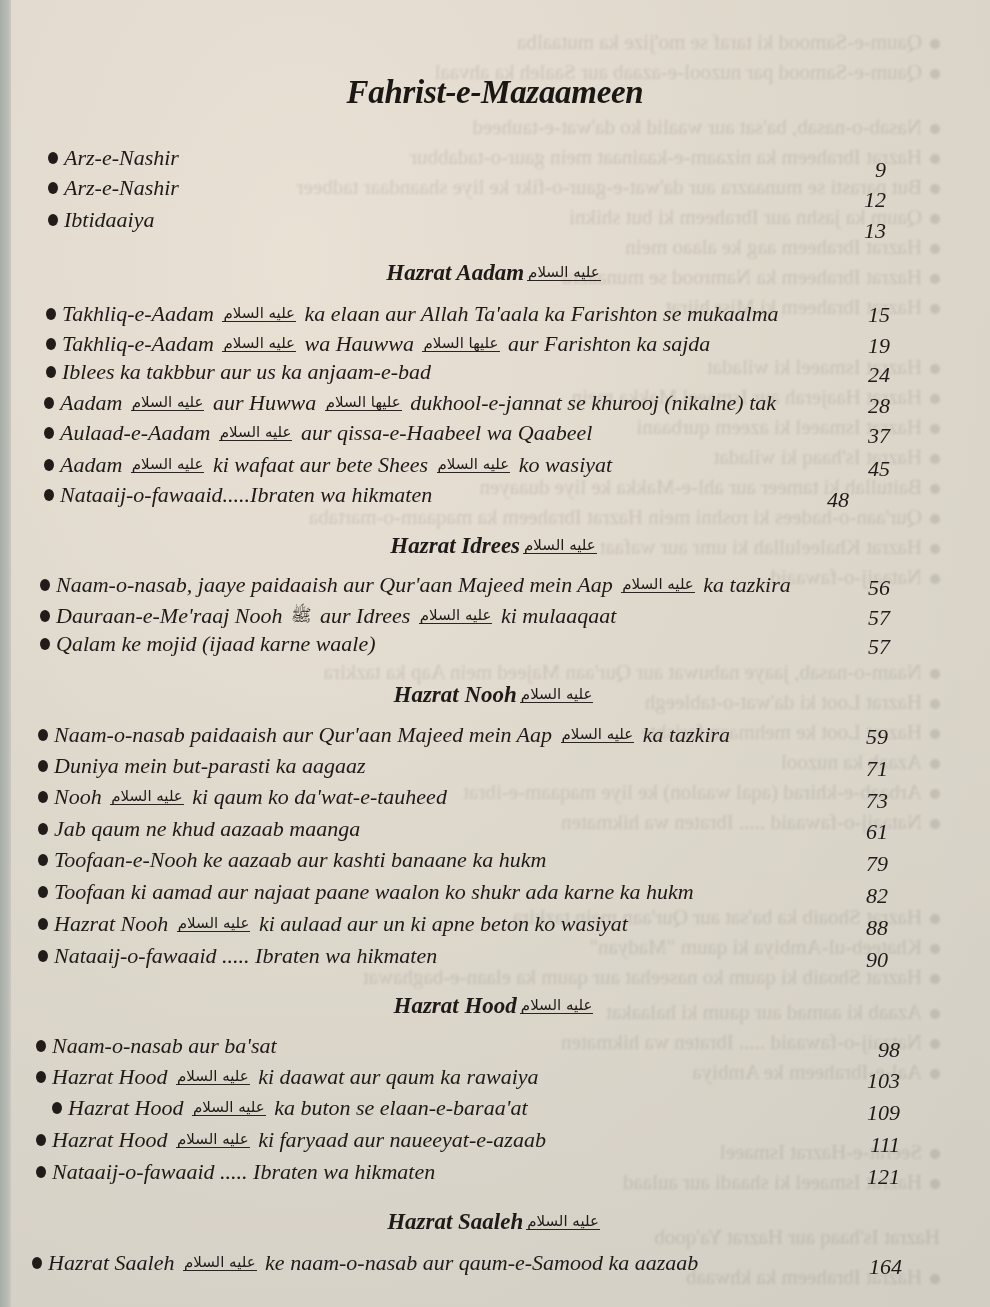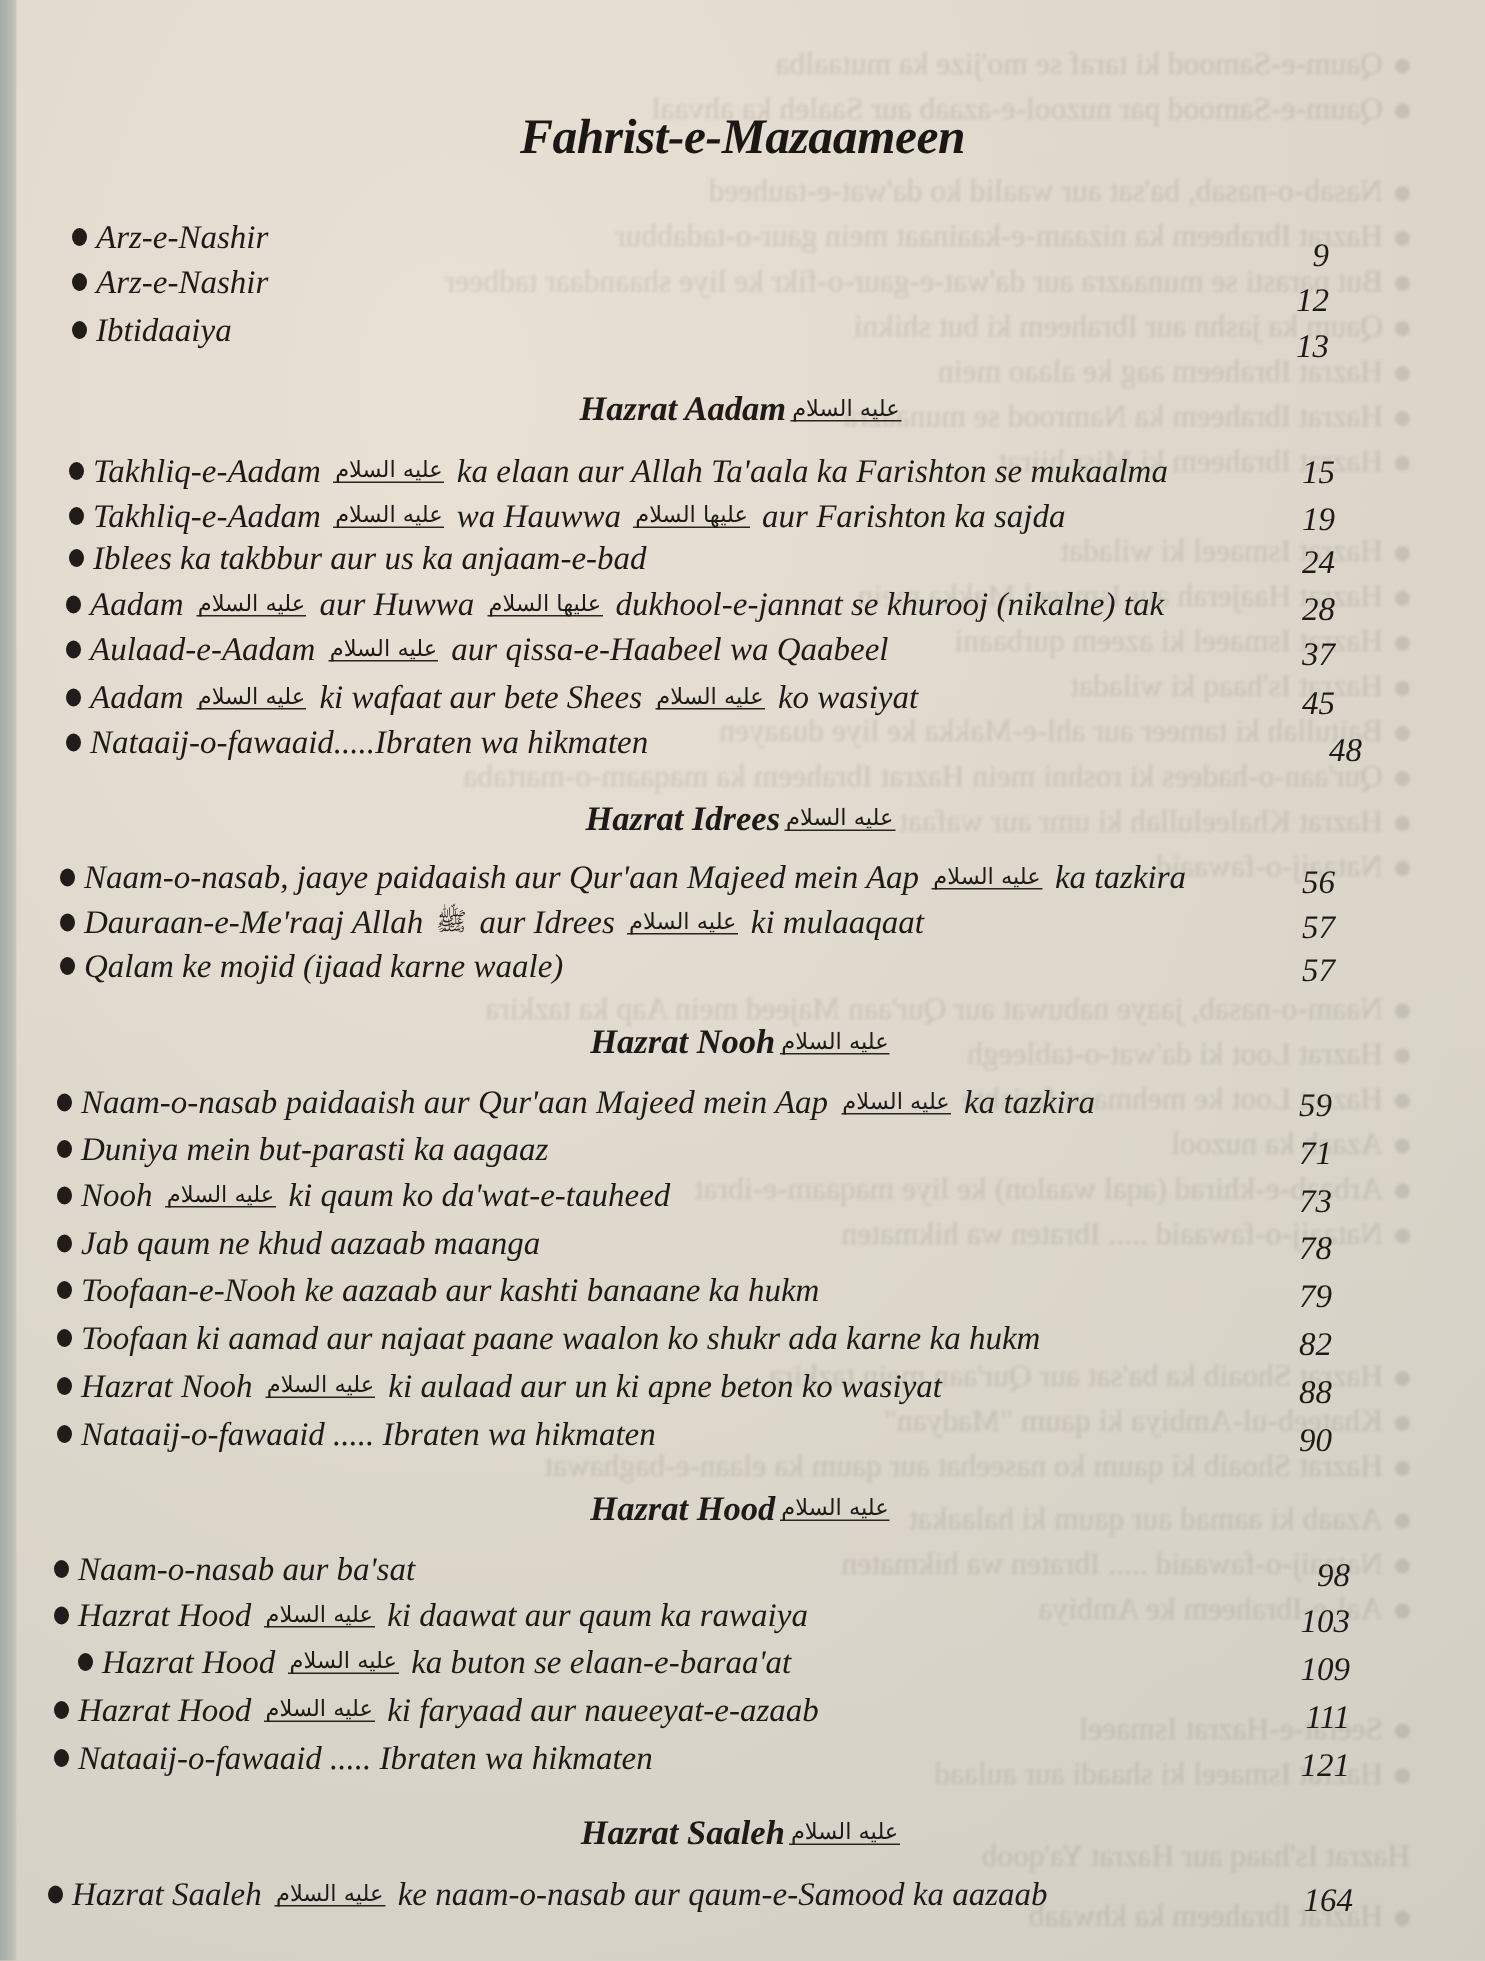--- a/index.html
+++ b/index.html
@@ -150,33 +150,33 @@
   <div class="pageno" style="left:830px; top:421px;">37</div>
 
   <div class="row" style="left:44px; top:450px;">
     <span class="bullet"></span><span>Aadam </span><span class="hon">عليه السلام</span><span> ki wafaat aur bete Shees </span><span class="hon">عليه السلام</span><span> ko wasiyat </span>
   </div>
   <div class="pageno" style="left:830px; top:454px;">45</div>
 
   <div class="row" style="left:44px; top:480px;">
     <span class="bullet"></span><span>Nataaij-o-fawaaid.....Ibraten wa hikmaten </span>
   </div>
-  <div class="pageno" style="left:848px; top:485px;">48</div>
+  <div class="pageno" style="left:789px; top:485px;">48</div>
 
   <div class="section" style="top:530px;">
     <span>Hazrat Idrees</span><span class="hon">عليه السلام</span>
   </div>
 
   <div class="row" style="left:40px; top:570px;">
     <span class="bullet"></span><span>Naam-o-nasab, jaaye paidaaish aur Qur'aan Majeed mein Aap </span><span class="hon">عليه السلام</span><span> ka tazkira </span>
   </div>
   <div class="pageno" style="left:830px; top:573px;">56</div>
 
   <div class="row" style="left:40px; top:600px;">
-    <span class="bullet"></span><span>Dauraan-e-Me'raaj Allah </span><span class="pbuh">ﷺ</span><span> aur Idrees </span><span class="hon">عليه السلام</span><span> ki mulaaqaat </span>
+    <span class="bullet"></span><span>Dauraan-e-Me'raaj Nooh </span><span class="pbuh">ﷺ</span><span> aur Idrees </span><span class="hon">عليه السلام</span><span> ki mulaaqaat </span>
   </div>
   <div class="pageno" style="left:830px; top:603px;">57</div>
 
   <div class="row" style="left:40px; top:629px;">
     <span class="bullet"></span><span>Qalam ke mojid (ijaad karne waale) </span>
   </div>
   <div class="pageno" style="left:830px; top:632px;">57</div>
 
   <div class="section" style="top:679px;">
     <span>Hazrat Nooh</span><span class="hon">عليه السلام</span>
@@ -193,21 +193,21 @@
   <div class="pageno" style="left:828px; top:754px;">71</div>
 
   <div class="row" style="left:38px; top:782px;">
     <span class="bullet"></span><span>Nooh </span><span class="hon">عليه السلام</span><span> ki qaum ko da'wat-e-tauheed </span>
   </div>
   <div class="pageno" style="left:828px; top:786px;">73</div>
 
   <div class="row" style="left:38px; top:814px;">
     <span class="bullet"></span><span>Jab qaum ne khud aazaab maanga </span>
   </div>
-  <div class="pageno" style="left:828px; top:817px;">78</div>
+  <div class="pageno" style="left:828px; top:817px;">61</div>
 
   <div class="row" style="left:38px; top:845px;">
     <span class="bullet"></span><span>Toofaan-e-Nooh ke aazaab aur kashti banaane ka hukm </span>
   </div>
   <div class="pageno" style="left:828px; top:849px;">79</div>
 
   <div class="row" style="left:38px; top:877px;">
     <span class="bullet"></span><span>Toofaan ki aamad aur najaat paane waalon ko shukr ada karne ka hukm </span>
   </div>
   <div class="pageno" style="left:828px; top:881px;">82</div>

